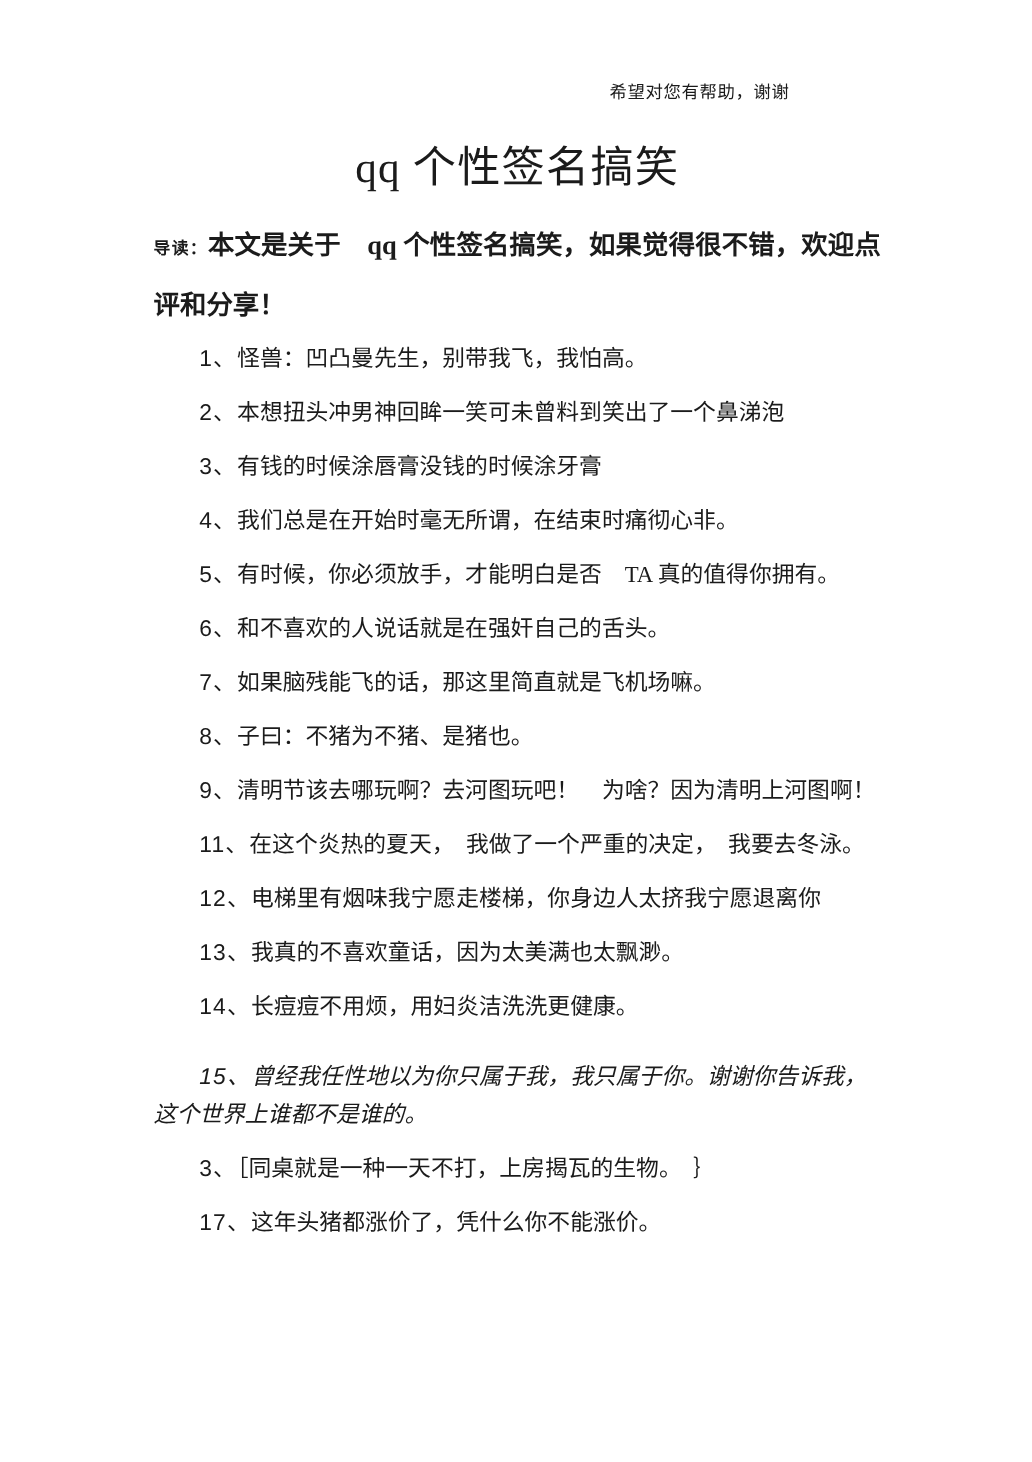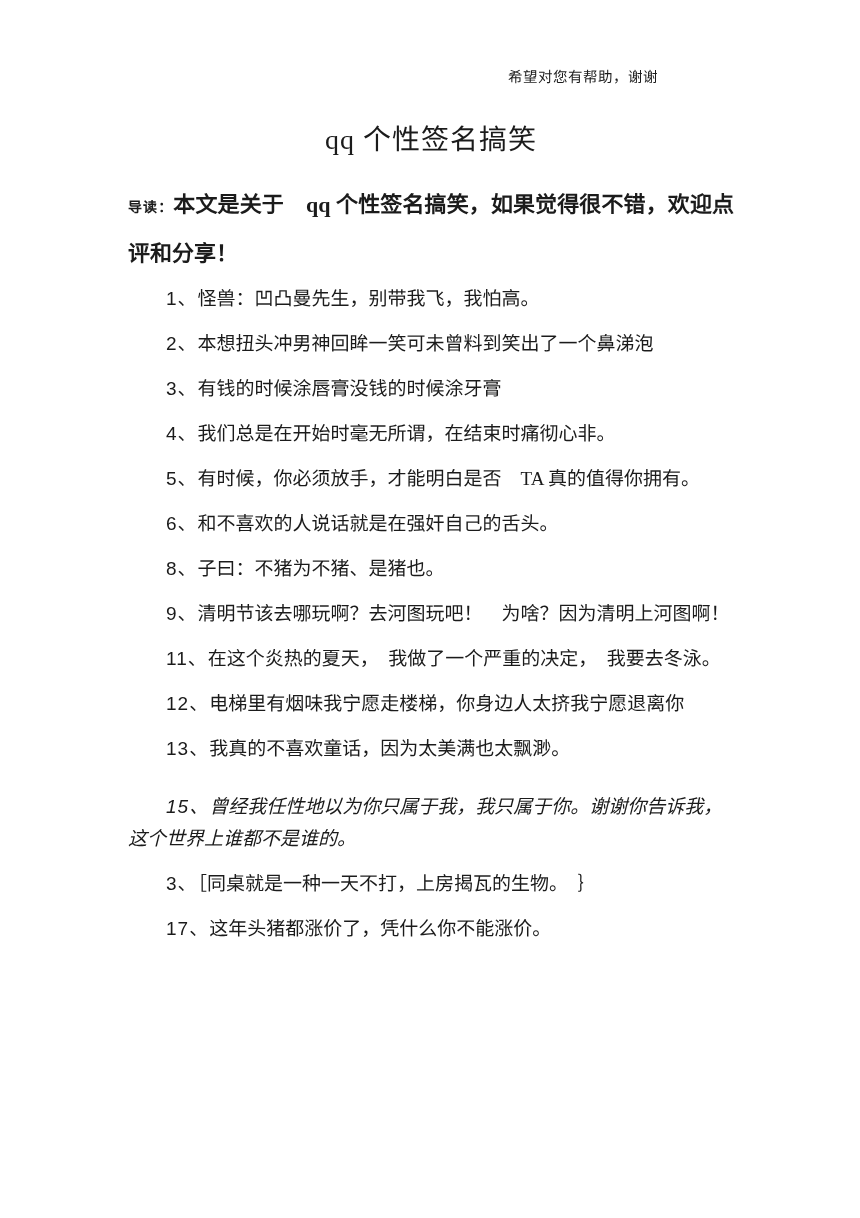--- a/index.html
+++ b/index.html
@@ -25,21 +25,21 @@
     white-space: nowrap;
   }
   .content {
     position: absolute;
     left: 128px;
     top: 118px;
     width: 606px;
   }
   .doc-title {
     margin: 0;
-    font-size: 28px;
+    font-size: 36px;
     font-weight: 400;
     line-height: 44px;
     text-align: center;
     letter-spacing: 1px;
   }
   .lead {
     margin-top: 20px;
     font-size: 22px;
     line-height: 46px;
     text-align: justify;
@@ -85,24 +85,26 @@
       <span class="lead-label">导读：</span><span>本文是关于　qq 个性签名搞笑，如果觉得很不错，欢迎点评和分享！</span>
     </div>
 
     <div class="items">
       <p class="item"><span class="num">1、</span><span>怪兽：凹凸曼先生，别带我飞，我怕高。</span></p>
       <p class="item"><span class="num">2、</span><span>本想扭头冲男神回眸一笑可未曾料到笑出了一个鼻涕泡</span></p>
       <p class="item"><span class="num">3、</span><span>有钱的时候涂唇膏没钱的时候涂牙膏</span></p>
       <p class="item"><span class="num">4、</span><span>我们总是在开始时毫无所谓，在结束时痛彻心非。</span></p>
       <p class="item"><span class="num">5、</span><span>有时候，你必须放手，才能明白是否　TA 真的值得你拥有。</span></p>
       <p class="item"><span class="num">6、</span><span>和不喜欢的人说话就是在强奸自己的舌头。</span></p>
+      <p class="item"><span class="num">7、</span><span>如果脑残能飞的话，那这里简直就是飞机场嘛。</span></p>
       <p class="item"><span class="num">8、</span><span>子曰：不猪为不猪、是猪也。</span></p>
       <p class="item"><span class="num">9、</span><span>清明节该去哪玩啊？去河图玩吧！　为啥？因为清明上河图啊！</span></p>
       <p class="item"><span class="num">11、</span><span>在这个炎热的夏天，　我做了一个严重的决定，　我要去冬泳。</span></p>
       <p class="item"><span class="num">12、</span><span>电梯里有烟味我宁愿走楼梯，你身边人太挤我宁愿退离你</span></p>
       <p class="item"><span class="num">13、</span><span>我真的不喜欢童话，因为太美满也太飘渺。</span></p>
+      <p class="item"><span class="num">14、</span><span>长痘痘不用烦，用妇炎洁洗洗更健康。</span></p>
       <p class="item spaced"><span class="num">15、</span><span>曾经我任性地以为你只属于我，我只属于你。谢谢你告诉我，这个世界上谁都不是谁的。</span></p>
       <p class="item"><span class="num">3、</span><span>［同桌就是一种一天不打，上房揭瓦的生物。　｝</span></p>
       <p class="item"><span class="num">17、</span><span>这年头猪都涨价了，凭什么你不能涨价。</span></p>
     </div>
 
   </div>
 </div>
 
 </body></html>

